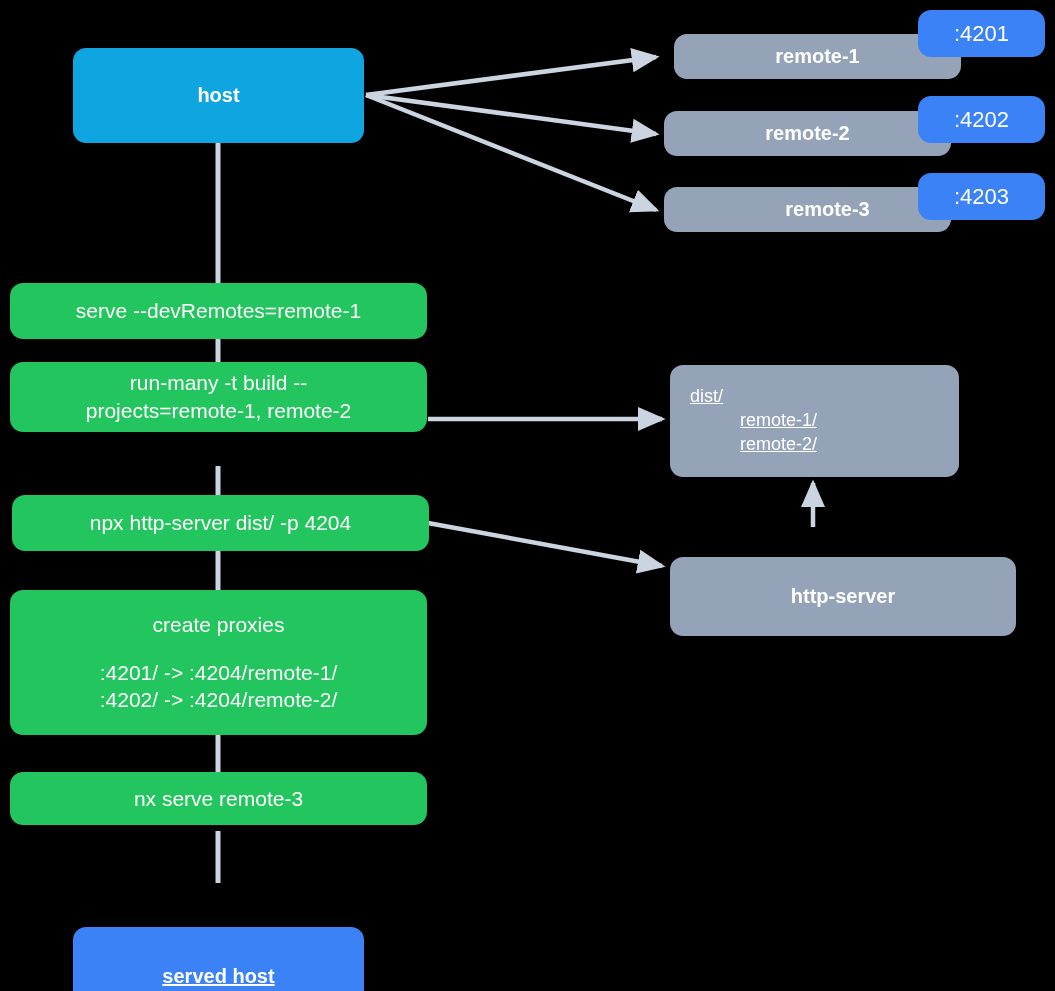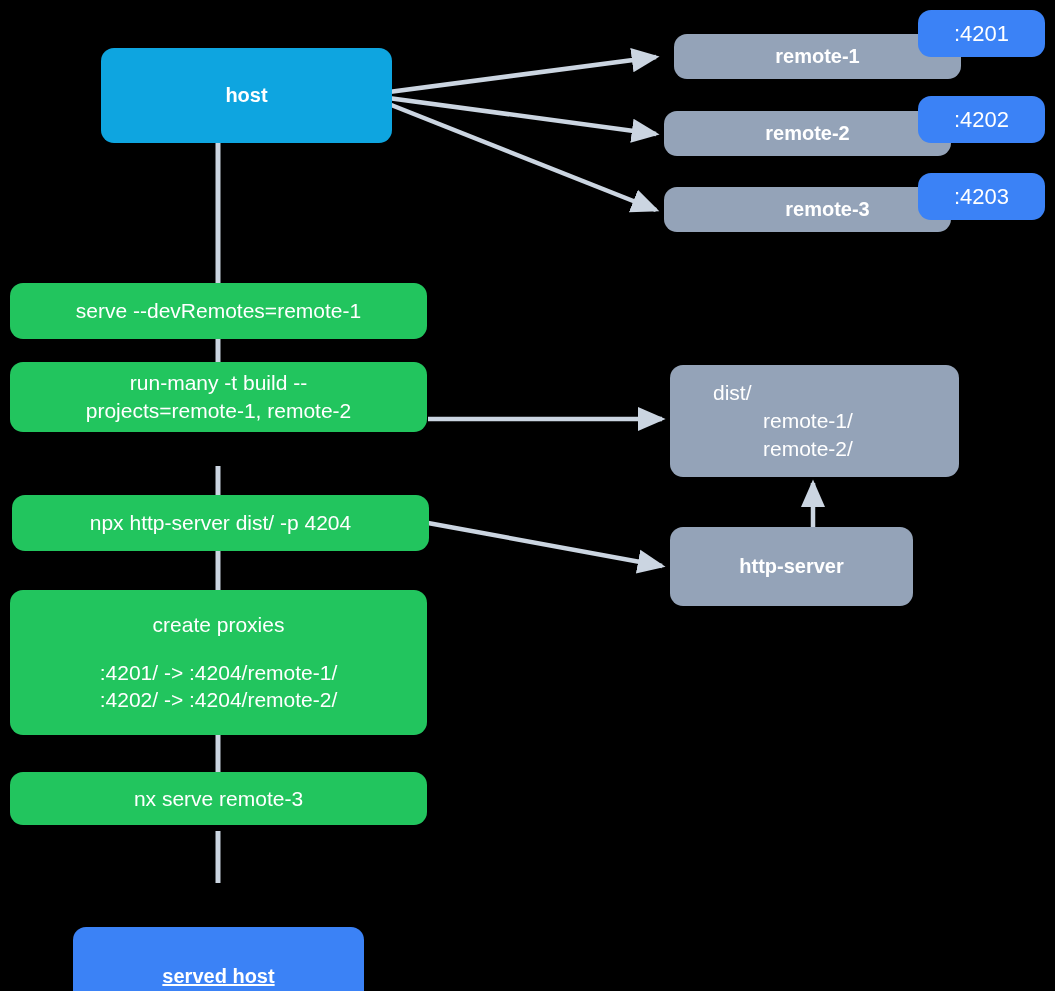--- a/index.html
+++ b/index.html
@@ -59,24 +59,25 @@
     z-index: 4;
   }
   .node-served {
     background: #3B82F6;
     font-weight: bold;
     font-size: 20px;
   }
   .node-dir {
     background: #94A3B8;
     font-weight: normal;
-    font-size: 21px;
+    font-size: 18px;
     align-items: flex-start;
     text-align: left;
-    padding-left: 43px;
+    padding-left: 20px;
+    text-decoration: underline;
   }
   .node-dir .sub {
     padding-left: 50px;
   }
   .node-cmd .spacer {
     height: 20px;
   }
   .multi-line { display: block; }
 </style>
 </head>
@@ -126,21 +127,21 @@
 
     <g>
       <line x1="428" y1="523" x2="662" y2="566" stroke="#CBD5E1" stroke-width="4.5" marker-end="url(#arrow)"></line>
     </g>
 
     <g>
       <line x1="813" y1="527" x2="813" y2="483" stroke="#CBD5E1" stroke-width="4.5" marker-end="url(#arrow)"></line>
     </g>
   </svg>
 
-  <div class="node node-host" style="left:73px; top:48px; width:291px; height:95px;margin-left:28px;">
+  <div class="node node-host" style="left:73px; top:48px; width:291px; height:95px;">
     <span>host</span>
   </div>
 
   <div class="node node-remote" style="left:664px; top:34px; width:287px; height:45px;margin-left:10px;">
     <span>remote-1</span>
   </div>
   <div class="node node-port" style="left:918px; top:10px; width:127px; height:47px;">
     <span>:4201</span>
   </div>
 
@@ -185,17 +186,17 @@
   <div class="node node-served" style="left:73px; top:927px; width:291px; height:98px;text-decoration:underline;">
     <span>served host</span>
   </div>
 
   <div class="node node-dir" style="left:670px; top:365px; width:289px; height:112px;">
     <span class="multi-line">dist/</span>
     <span class="multi-line sub">remote-1/</span>
     <span class="multi-line sub">remote-2/</span>
   </div>
 
-  <div class="node node-remote" style="left:670px; top:527px; width:243px; height:79px;">
+  <div class="node node-remote" style="left:670px; top:557px; width:346px; height:79px;">
     <span>http-server</span>
   </div>
 
 </div>
 
 </body></html>

